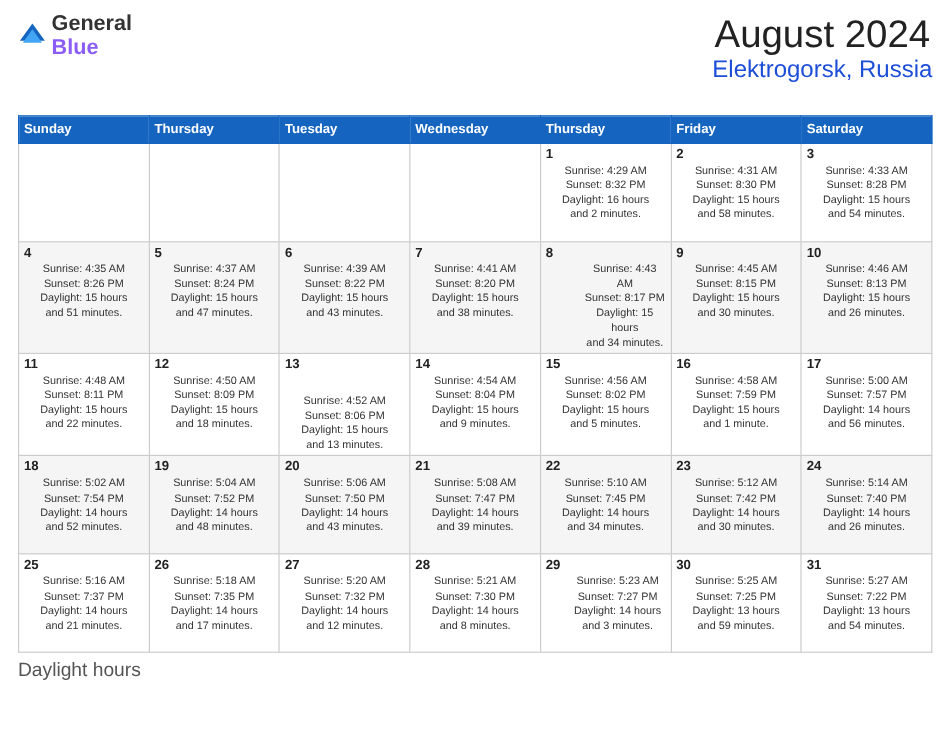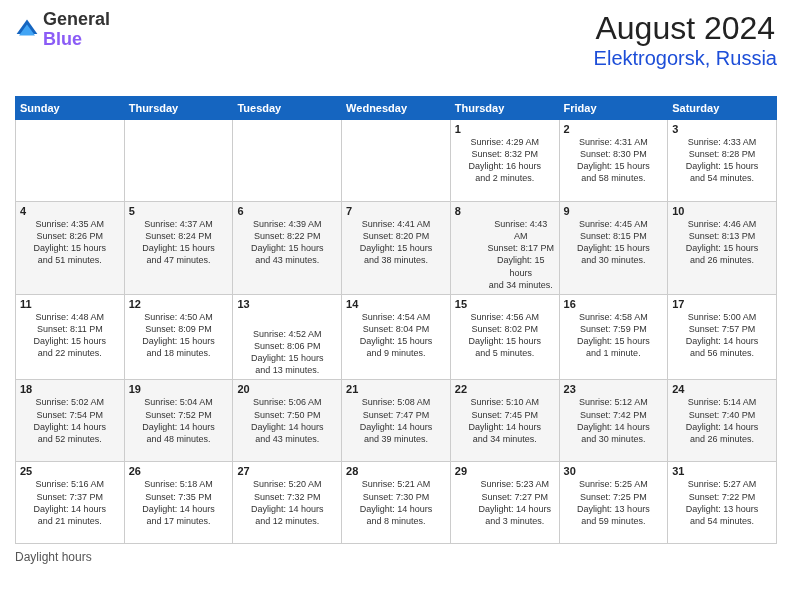--- a/index.html
+++ b/index.html
@@ -87,21 +87,21 @@
       font-size: 9px;
       line-height: 1.35;
       color: #333;
       text-align: center;
     }
     .empty-cell {
       background: #fff !important;
     }
     .footer {
       margin-top: 6px;
-      font-size: 12px;
+      font-size: 16px;
       color: #555;
       text-align: left;
     }
   </style>
 </head>
 <body>
 
 <div class="page">
   <div class="header">
     <div class="logo">

